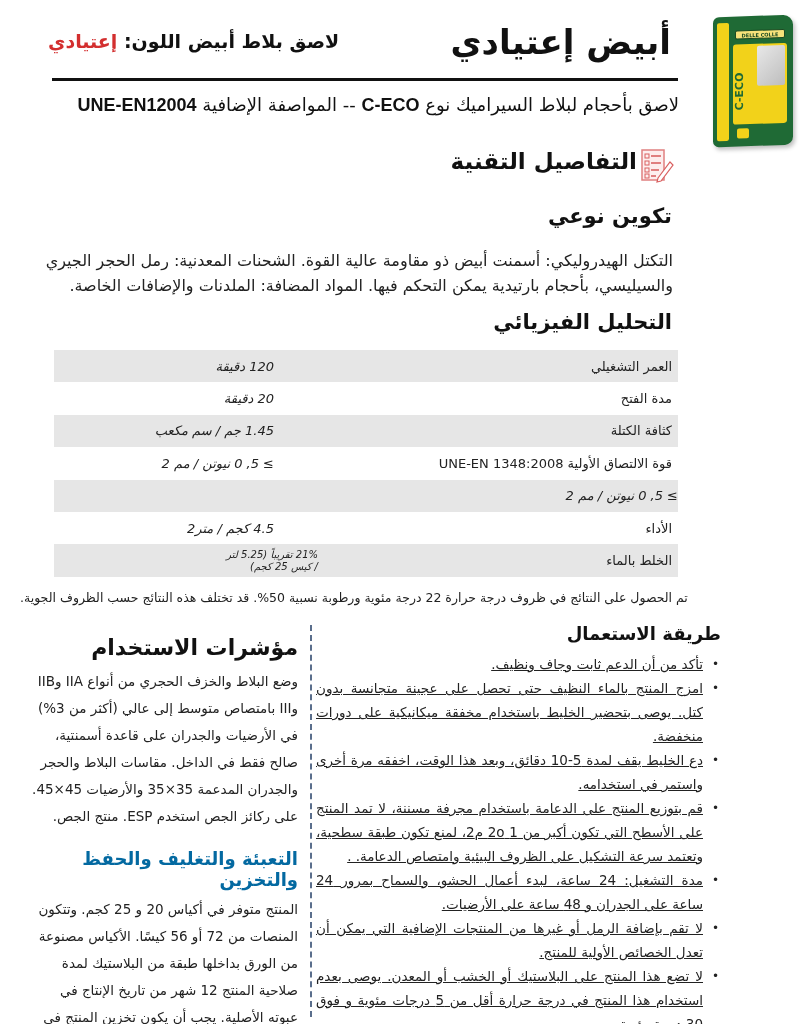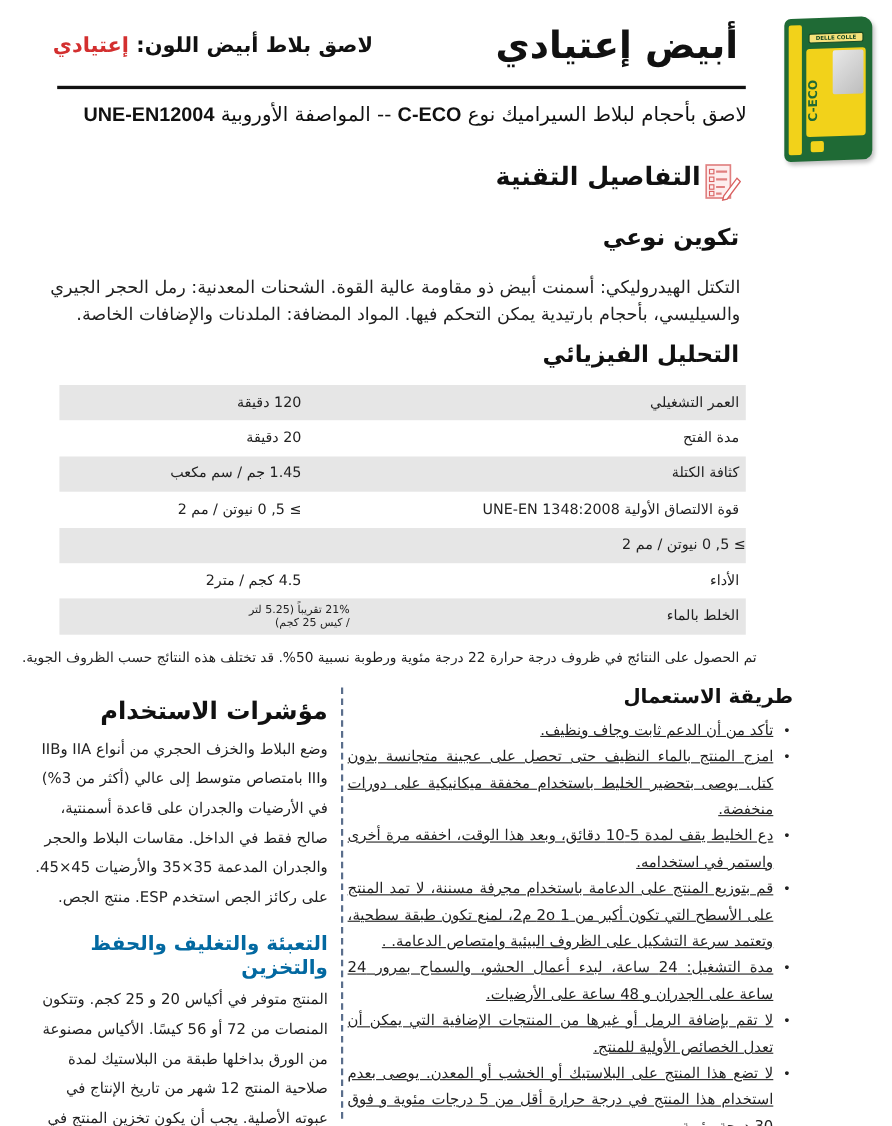--- a/index.html
+++ b/index.html
@@ -84,21 +84,21 @@
     .spec-table {
       left: 54px; top: 350px; width: 624px; border-collapse: collapse;
     }
     .spec-row { display: flex; height: 32.4px; align-items: center; }
     .spec-row.shaded { background: #e6e6e6; }
     .spec-label {
       flex: 1; padding-right: 6px; font-size: 13px; color: #222; text-align: right; white-space: nowrap;
     }
     .spec-value {
       width: 220px; padding-right: 0; font-size: 13px; color: #222; text-align: right;
-      padding-left: 4px; white-space: nowrap;
+      padding-left: 4px; white-space: nowrap; font-style: italic;
     }
     .spec-value.small {
       font-size: 10px; line-height: 12px; white-space: normal; width: 220px; margin-left: 44px;
     }
     .spec-value-inner { display: inline-block; width: 100px; text-align: right; }
 
     .note {
       left: 20px; top: 590px; font-size: 12.5px; color: #222; white-space: nowrap;
     }
 
@@ -135,21 +135,21 @@
     <div class="weight"></div>
   </div>
 </div>
 
 <div class="abs title">أبيض إعتيادي</div>
 <div class="abs subtitle">
   <span>لاصق بلاط أبيض اللون: </span><span class="red">إعتيادي</span>
 </div>
 <div class="abs header-rule"></div>
 <div class="abs desc">
-  <span>لاصق بأحجام لبلاط السيراميك نوع </span><b>C-ECO</b><span> -- المواصفة الأوروبية </span><b>UNE-EN12004</b>
+  <span>لاصق بأحجام لبلاط السيراميك نوع </span><b>C-ECO</b><span> -- المواصفة الإضافية </span><b>UNE-EN12004</b>
 </div>
 
 <div class="abs tech-icon">
   <svg width="34" height="36" viewBox="0 0 34 36">
     <rect x="2" y="2" width="22" height="30" fill="#fdeeee" stroke="#e08080" stroke-width="1.5"></rect>
     <rect x="5" y="6" width="4" height="4" fill="none" stroke="#d96060" stroke-width="1"></rect>
     <line x1="11" y1="8" x2="21" y2="8" stroke="#e08080" stroke-width="2"></line>
     <rect x="5" y="13" width="4" height="4" fill="none" stroke="#d96060" stroke-width="1"></rect>
     <line x1="11" y1="15" x2="21" y2="15" stroke="#e08080" stroke-width="2"></line>
     <rect x="5" y="20" width="4" height="4" fill="none" stroke="#d96060" stroke-width="1"></rect>

